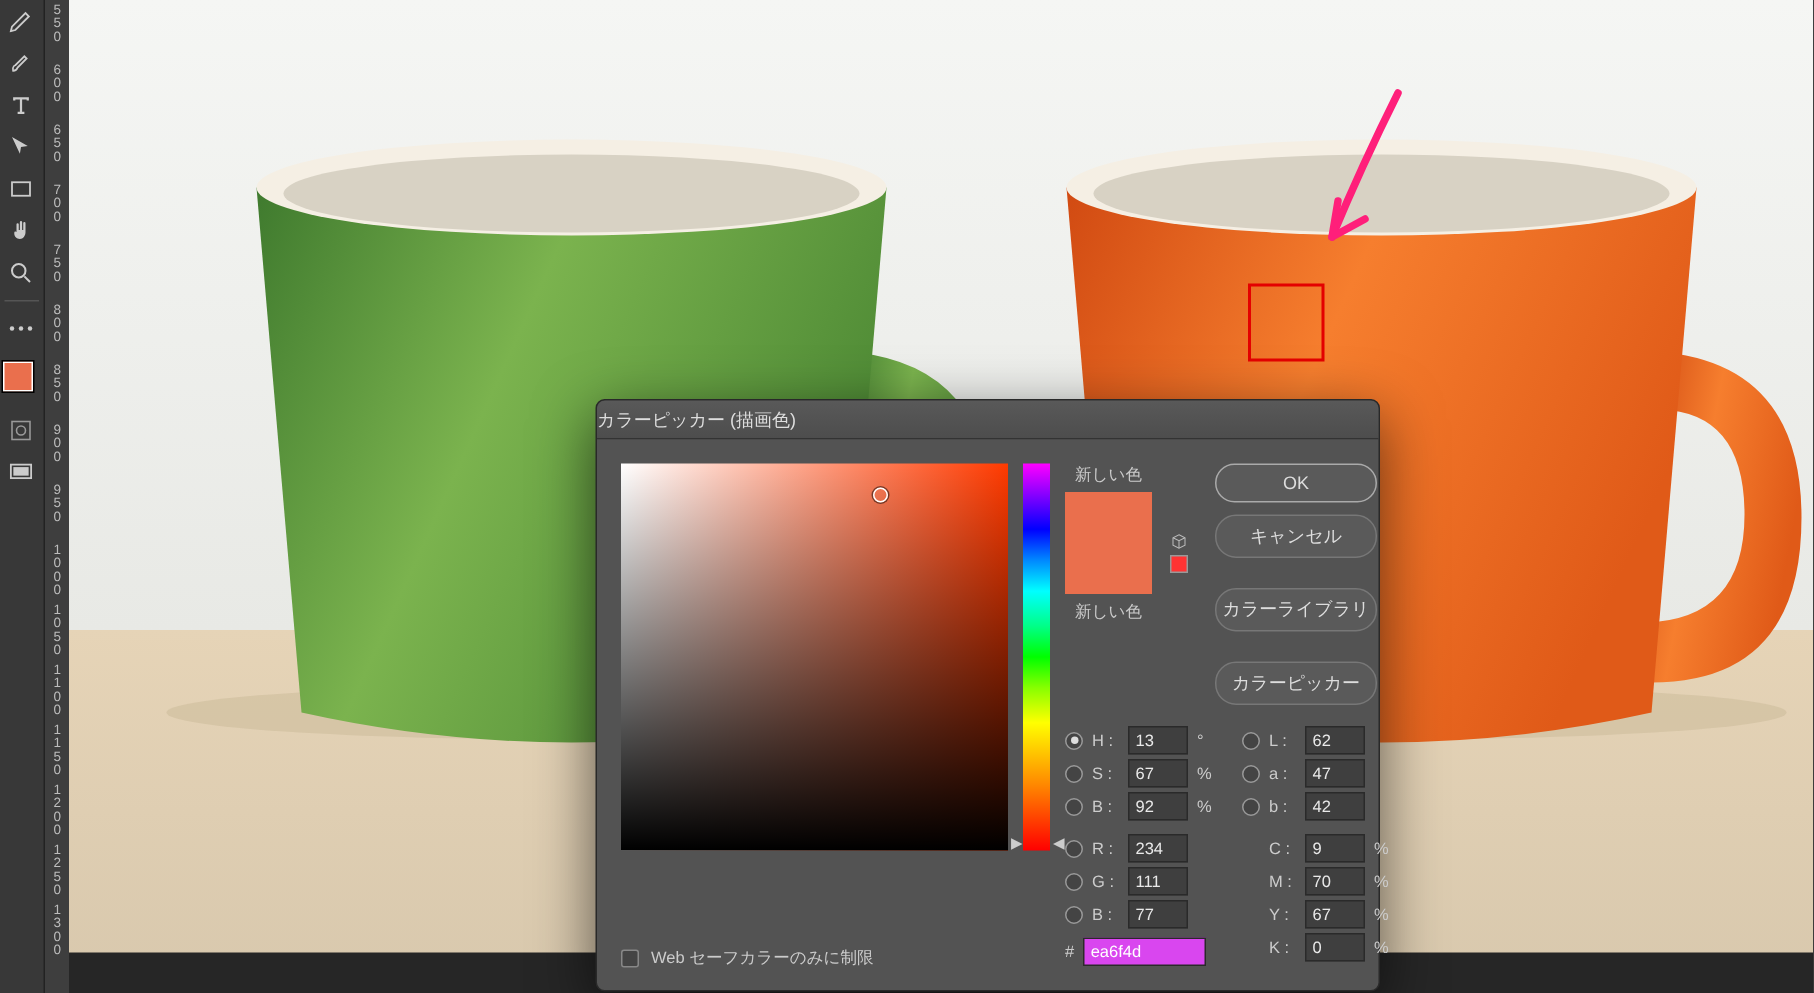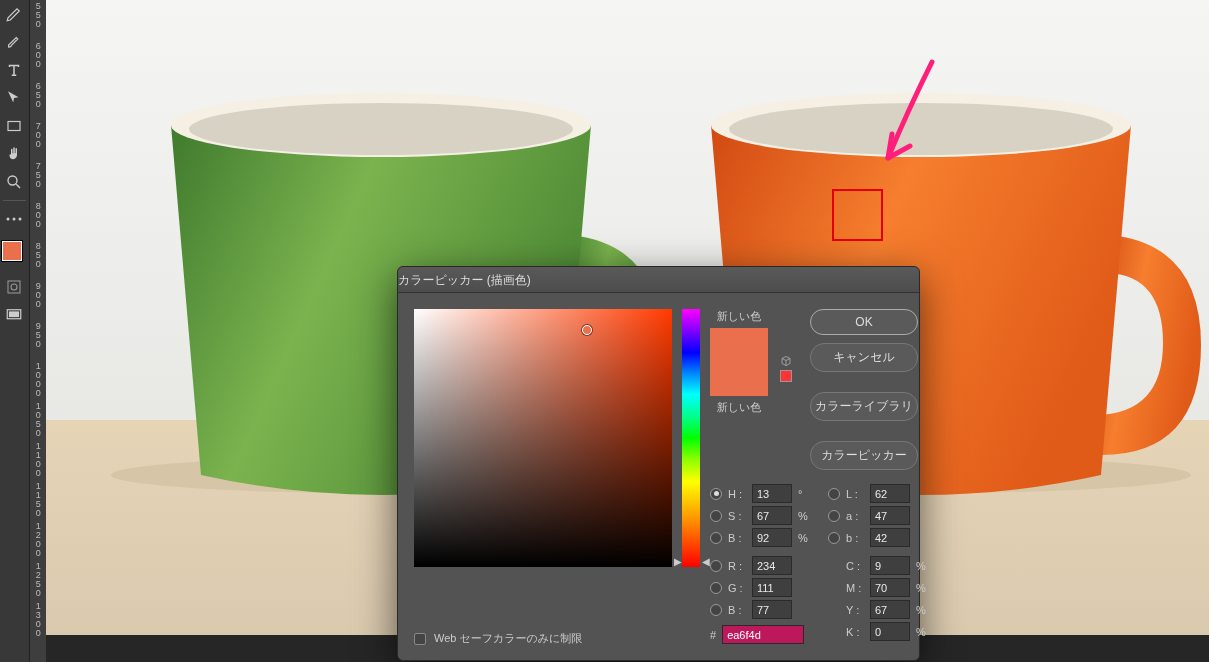--- a/index.html
+++ b/index.html
@@ -37,21 +37,21 @@
   .btn-col{display:flex;flex-direction:column;gap:8px;margin-left:6px}
   .btn-col .spacer{height:4px}
   .btn{background:#5a5a5a;border:1px solid #777;color:#ddd;font-size:12px;border-radius:14px;padding:5px 0;text-align:center;cursor:pointer;min-width:108px}
   .btn.primary{border-color:#aaa}
   .fields{margin-top:14px;color:#ccc;font-size:11px}
   .frow{display:flex;align-items:center;gap:6px;margin-bottom:3px}
   .radio{width:12px;height:12px;border:1px solid #999;border-radius:50%;background:#444;display:inline-flex;align-items:center;justify-content:center}
   .radio.on::after{content:"";width:5px;height:5px;border-radius:50%;background:#ddd}
   .flabel{width:18px}
   .inp{background:#3f3f3f;border:1px solid #2a2a2a;color:#e9e9e9;font-size:11px;width:40px;height:19px;padding:0 4px}
-  .inp.sel{background:#be185d;color:#fff}
+  .inp.sel{background:#d946ef;color:#fff}
   .unit{width:14px;text-align:left}
   .two-col{display:flex;gap:16px}
   .col-b{flex:1}
   .hex-row{display:flex;align-items:center;gap:6px;margin-top:6px}
   .web-only{position:absolute;left:16px;bottom:14px;display:flex;align-items:center;gap:8px;color:#ccc;font-size:11px}
   .chk{width:12px;height:12px;border:1px solid #888;border-radius:2px;background:#444}
   .sample-square{position:absolute;border:2px solid #e40000;pointer-events:none}
 </style>
 </head>
 <body>

